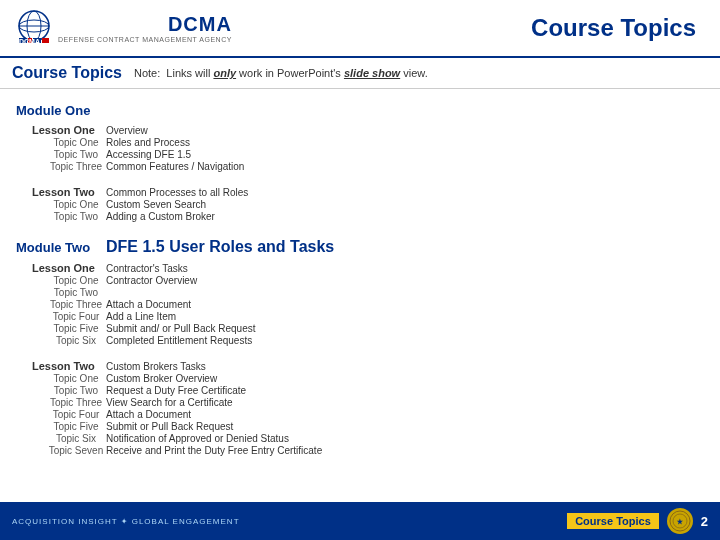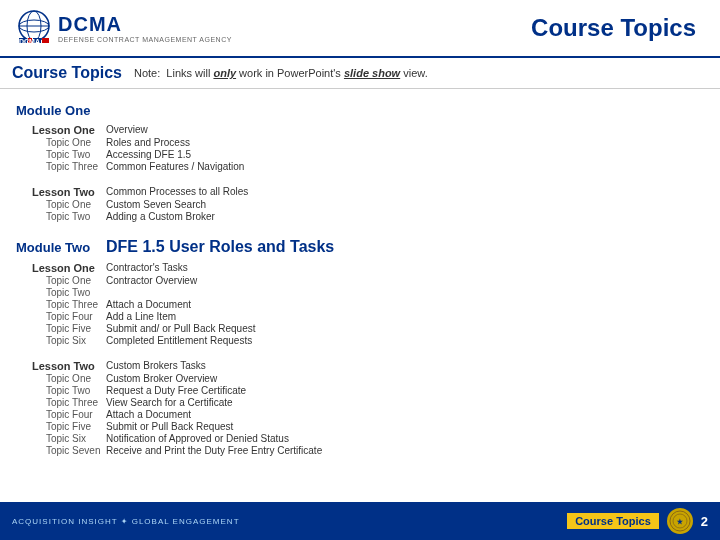--- a/index.html
+++ b/index.html
@@ -78,40 +78,41 @@
       min-width: 90px;
     }
     .module-title {
       font-size: 16px;
       font-weight: bold;
       color: #003087;
     }
 
     .lesson-row {
       display: flex;
-      align-items: flex-start;
+      align-items: center;
       margin-top: 6px;
       margin-bottom: 1px;
     }
     .lesson-label {
       font-size: 11px;
       font-weight: bold;
       color: #333;
       min-width: 90px;
       padding-left: 16px;
     }
     .lesson-value {
       font-size: 10px;
       color: #333;
     }
 
     .topic-row {
       display: flex;
       align-items: baseline;
       margin-top: 1px;
+      text-align: center;
     }
     .topic-label {
       font-size: 10px;
       color: #555;
       min-width: 90px;
       padding-left: 30px;
     }
     .topic-value {
       font-size: 10px;
       color: #333;
@@ -157,21 +158,21 @@
 
     
     .globe-svg { width: 44px; height: 40px; }
     .footer-seal { width: 26px; height: 26px; border-radius: 50%; background: #c8a400; display:flex; align-items:center; justify-content:center; }
   </style>
 </head>
 <body>
 
 <div id="header">
   <div id="logo-area">
-    <div style="display:flex; align-items:center;">
+    <div style="display:flex; align-items:center;text-align:right;">
       <svg class="globe-svg" viewBox="0 0 44 40">
 
         <circle cx="22" cy="18" r="15" fill="none" stroke="#003087" stroke-width="1.5"></circle>
 
         <ellipse cx="22" cy="18" rx="15" ry="6" fill="none" stroke="#003087" stroke-width="1"></ellipse>
         <line x1="7" y1="18" x2="37" y2="18" stroke="#003087" stroke-width="1"></line>
 
         <ellipse cx="22" cy="18" rx="7" ry="15" fill="none" stroke="#003087" stroke-width="1"></ellipse>
 
         <rect x="7" y="30" width="8" height="5" fill="#003087"></rect>

